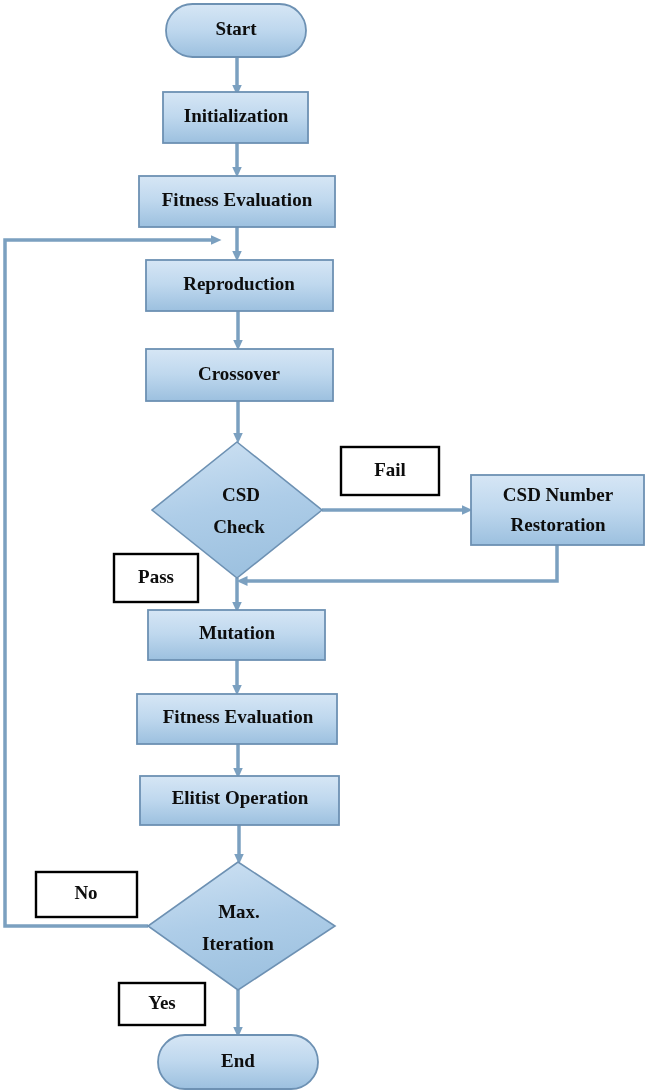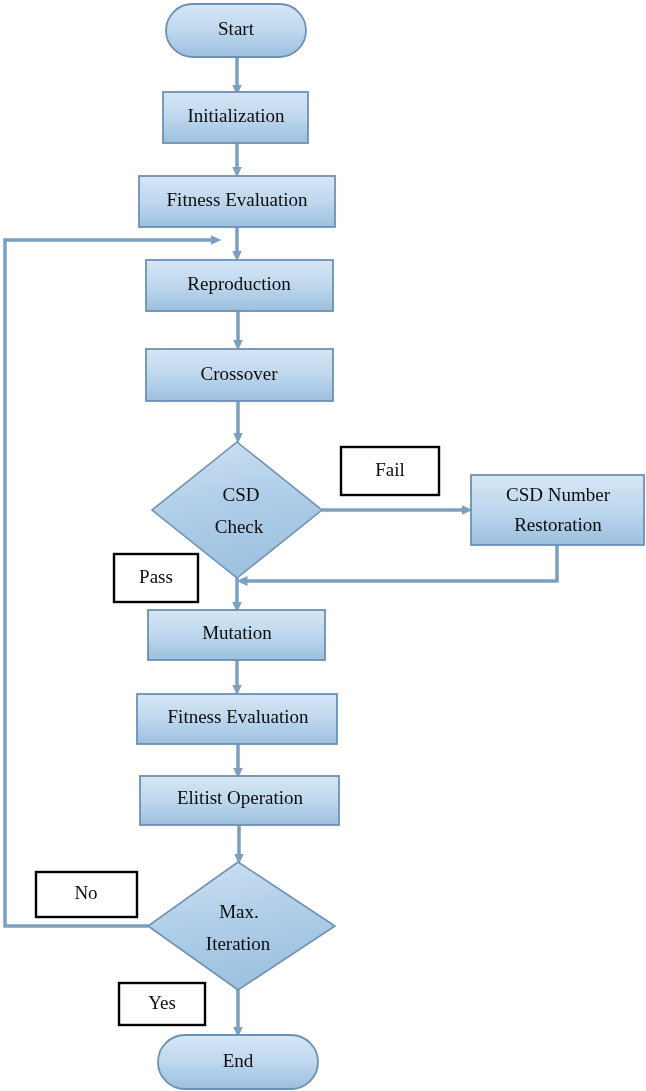--- a/index.html
+++ b/index.html
@@ -11,20 +11,21 @@
     width: 646px;
     height: 1091px;
     overflow: hidden;
     font-family: "Liberation Serif", "DejaVu Serif", serif;
   }
   #flowchart-root {
     position: relative;
     width: 646px;
     height: 1091px;
     background: #ffffff;
+    font-weight: bold;
   }
   svg#diagram {
     display: block;
     width: 646px;
     height: 1091px;
   }
   .node-label {
     font-family: "Liberation Serif", "DejaVu Serif", serif;
     fill: #0d0d0d;
     font-size: 19px;

